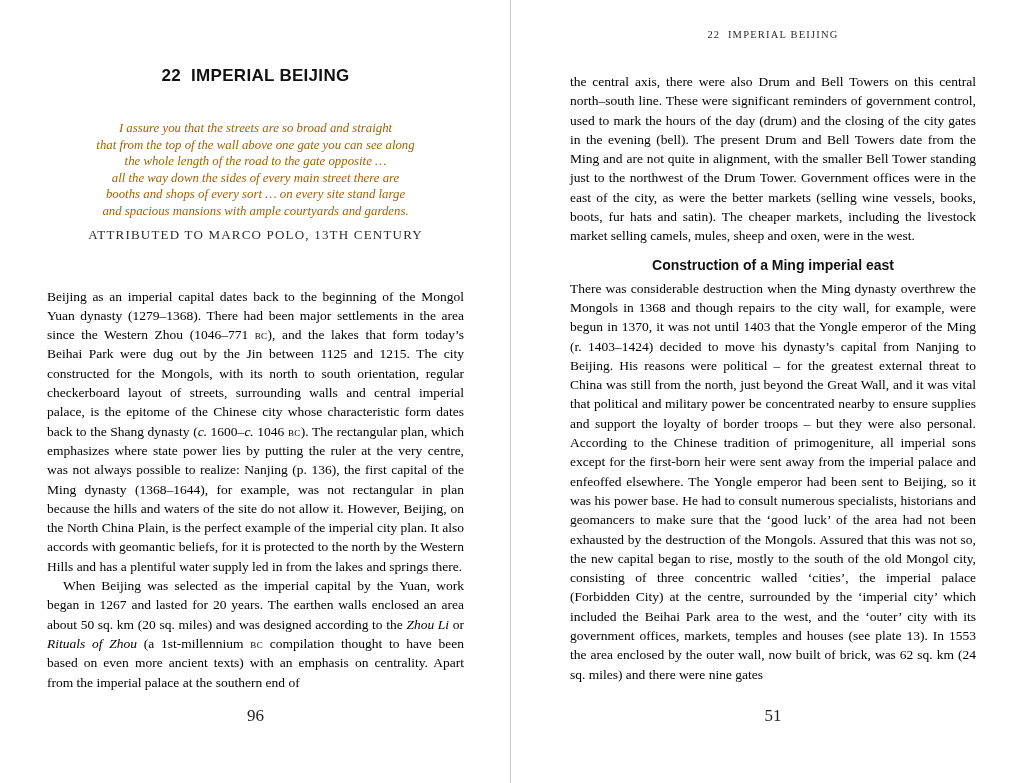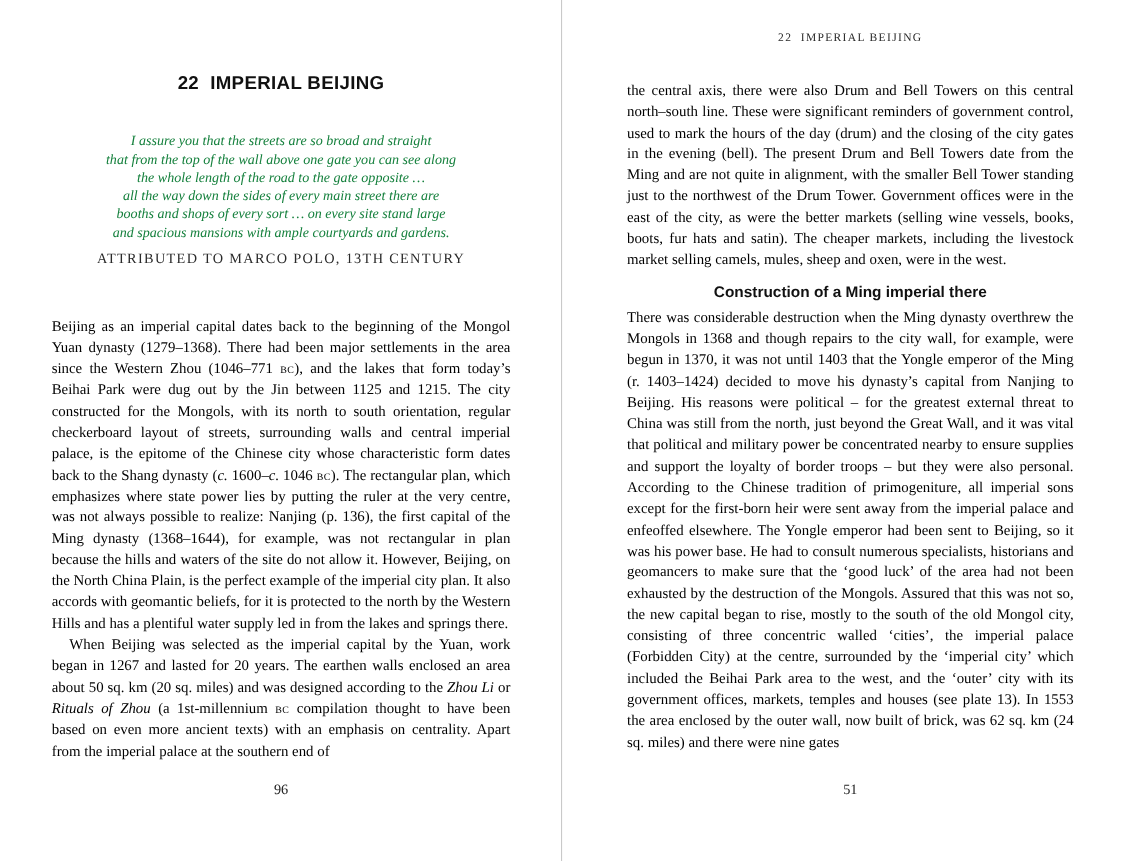--- a/index.html
+++ b/index.html
@@ -31,21 +31,21 @@
     letter-spacing: 0.3px;
     color: #111;
     white-space: pre-wrap;
   }
   .epigraph {
     margin-top: 34px;
     text-align: center;
     font-style: italic;
     font-size: 12.8px;
     line-height: 16.6px;
-    color: #15803d;
+    color: #a16207;
   }
   .attribution {
     margin-top: 8px;
     text-align: center;
     font-size: 13px;
     line-height: 13px;
     letter-spacing: 1.2px;
     color: #2a2a2a;
   }
   .body-text {
@@ -74,21 +74,21 @@
     font-weight: bold;
     font-size: 14px;
     line-height: 17px;
     color: #111;
   }
   .folio {
     position: absolute;
     bottom: 26px; left: 0;
     width: 100%;
     text-align: center;
-    font-size: 13px;
+    font-size: 17px;
     color: #222;
   }
   .sc { font-variant: small-caps; letter-spacing: 0.4px; }
   .body-text i { font-style: italic; }
 </style>
 </head>
 <body>
 
 <div class="spread">
 
@@ -106,20 +106,20 @@
     <div class="folio">96</div>
   </div>
 
   <div class="divider"></div>
 
   <div class="page page-right">
     <div class="running-header">22  IMPERIAL BEIJING</div>
 
     <p class="body-text right-first">the central axis, there were also Drum and Bell Towers on this central north–south line. These were significant reminders of government control, used to mark the hours of the day (drum) and the closing of the city gates in the evening (bell). The present Drum and Bell Towers date from the Ming and are not quite in alignment, with the smaller Bell Tower standing just to the northwest of the Drum Tower. Government offices were in the east of the city, as were the better markets (selling wine vessels, books, boots, fur hats and satin). The cheaper markets, including the livestock market selling camels, mules, sheep and oxen, were in the west.</p>
 
-    <h2 class="subheading">Construction of a Ming imperial there</h2>
+    <h2 class="subheading">Construction of a Ming imperial east</h2>
 
     <p class="body-text">There was considerable destruction when the Ming dynasty overthrew the Mongols in 1368 and though repairs to the city wall, for example, were begun in 1370, it was not until 1403 that the Yongle emperor of the Ming (r. 1403–1424) decided to move his dynasty’s capital from Nanjing to Beijing. His reasons were political – for the greatest external threat to China was still from the north, just beyond the Great Wall, and it was vital that political and military power be concentrated nearby to ensure supplies and support the loyalty of border troops – but they were also personal. According to the Chinese tradition of primogeniture, all imperial sons except for the first-born heir were sent away from the imperial palace and enfeoffed elsewhere. The Yongle emperor had been sent to Beijing, so it was his power base. He had to consult numerous specialists, historians and geomancers to make sure that the ‘good luck’ of the area had not been exhausted by the destruction of the Mongols. Assured that this was not so, the new capital began to rise, mostly to the south of the old Mongol city, consisting of three concentric walled ‘cities’, the imperial palace (Forbidden City) at the centre, surrounded by the ‘imperial city’ which included the Beihai Park area to the west, and the ‘outer’ city with its government offices, markets, temples and houses (see plate 13). In 1553 the area enclosed by the outer wall, now built of brick, was 62 sq. km (24 sq. miles) and there were nine gates</p>
 
     <div class="folio">51</div>
   </div>
 
 </div>
 
 </body></html>

